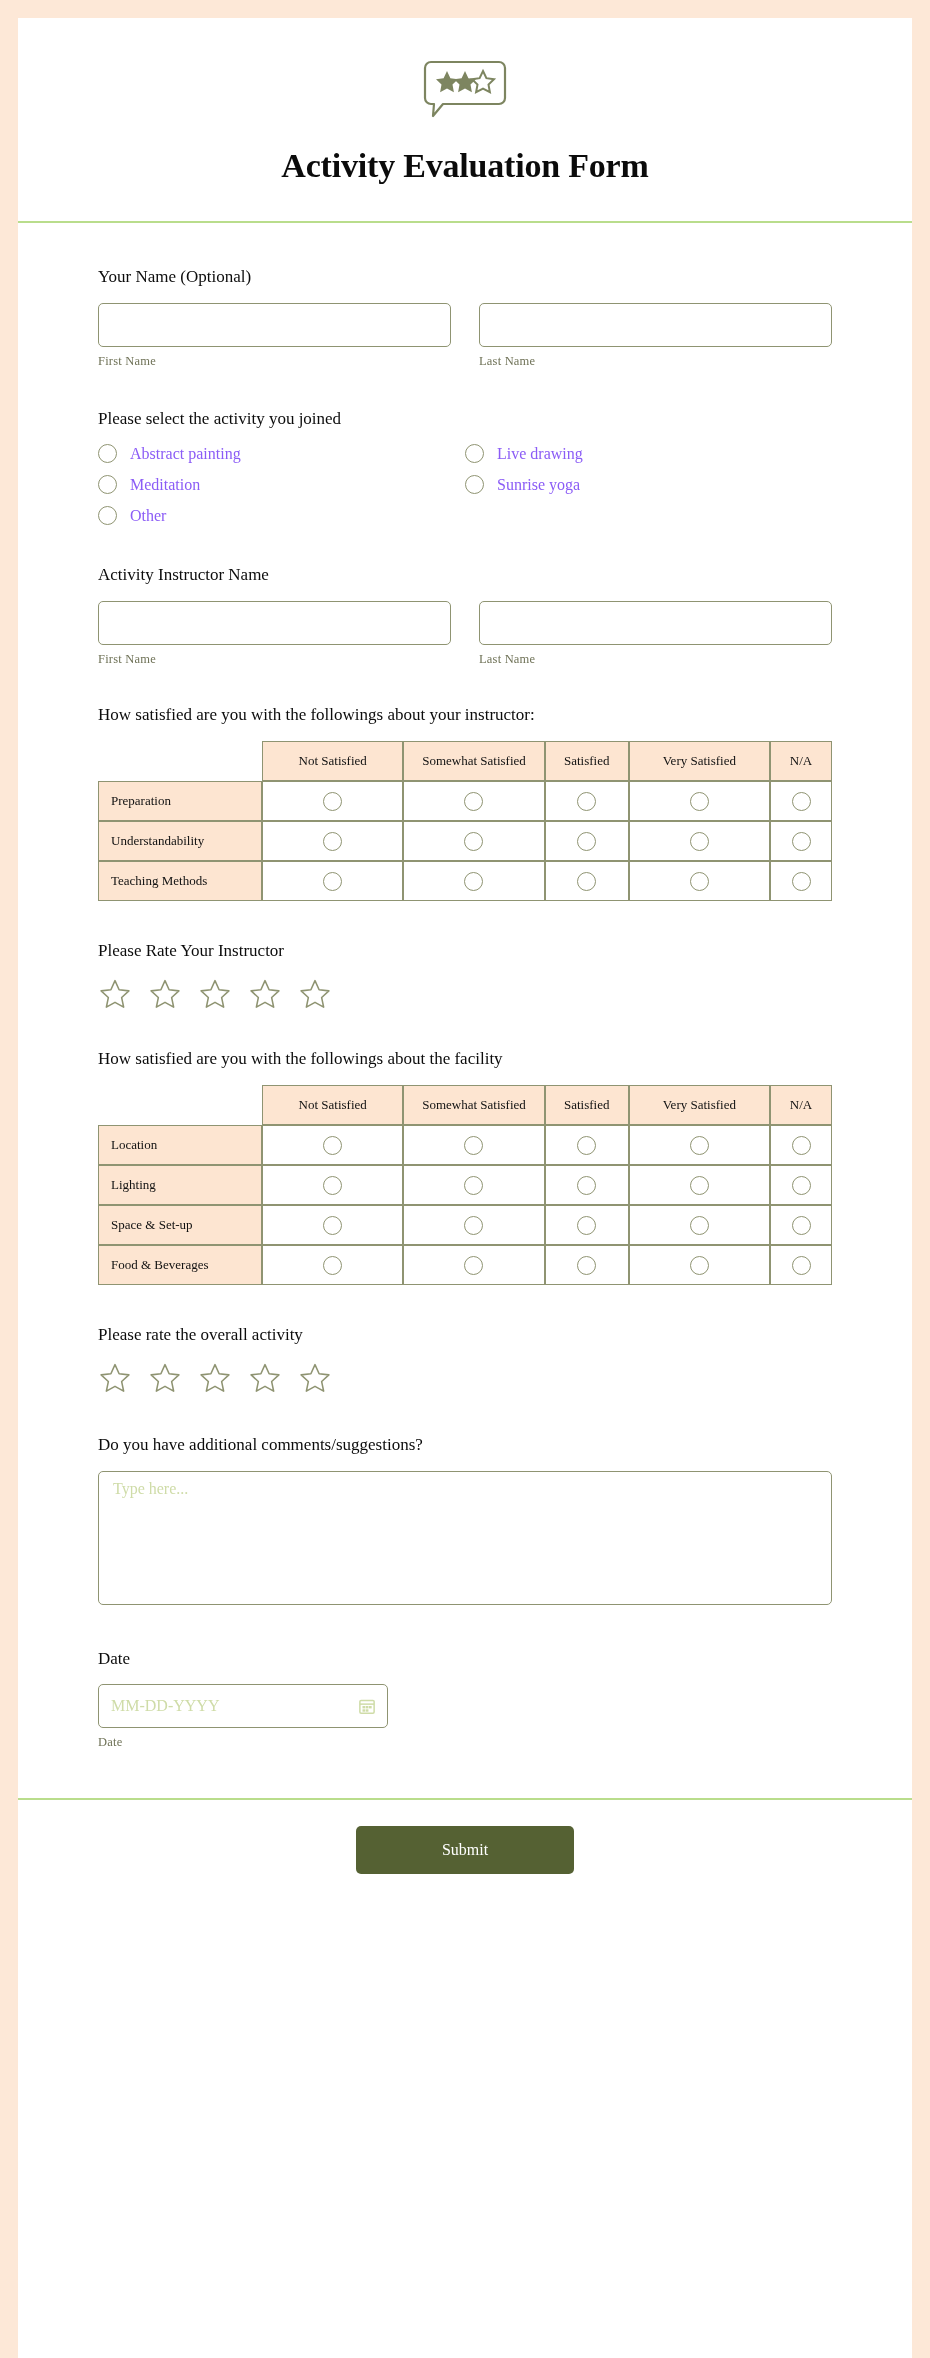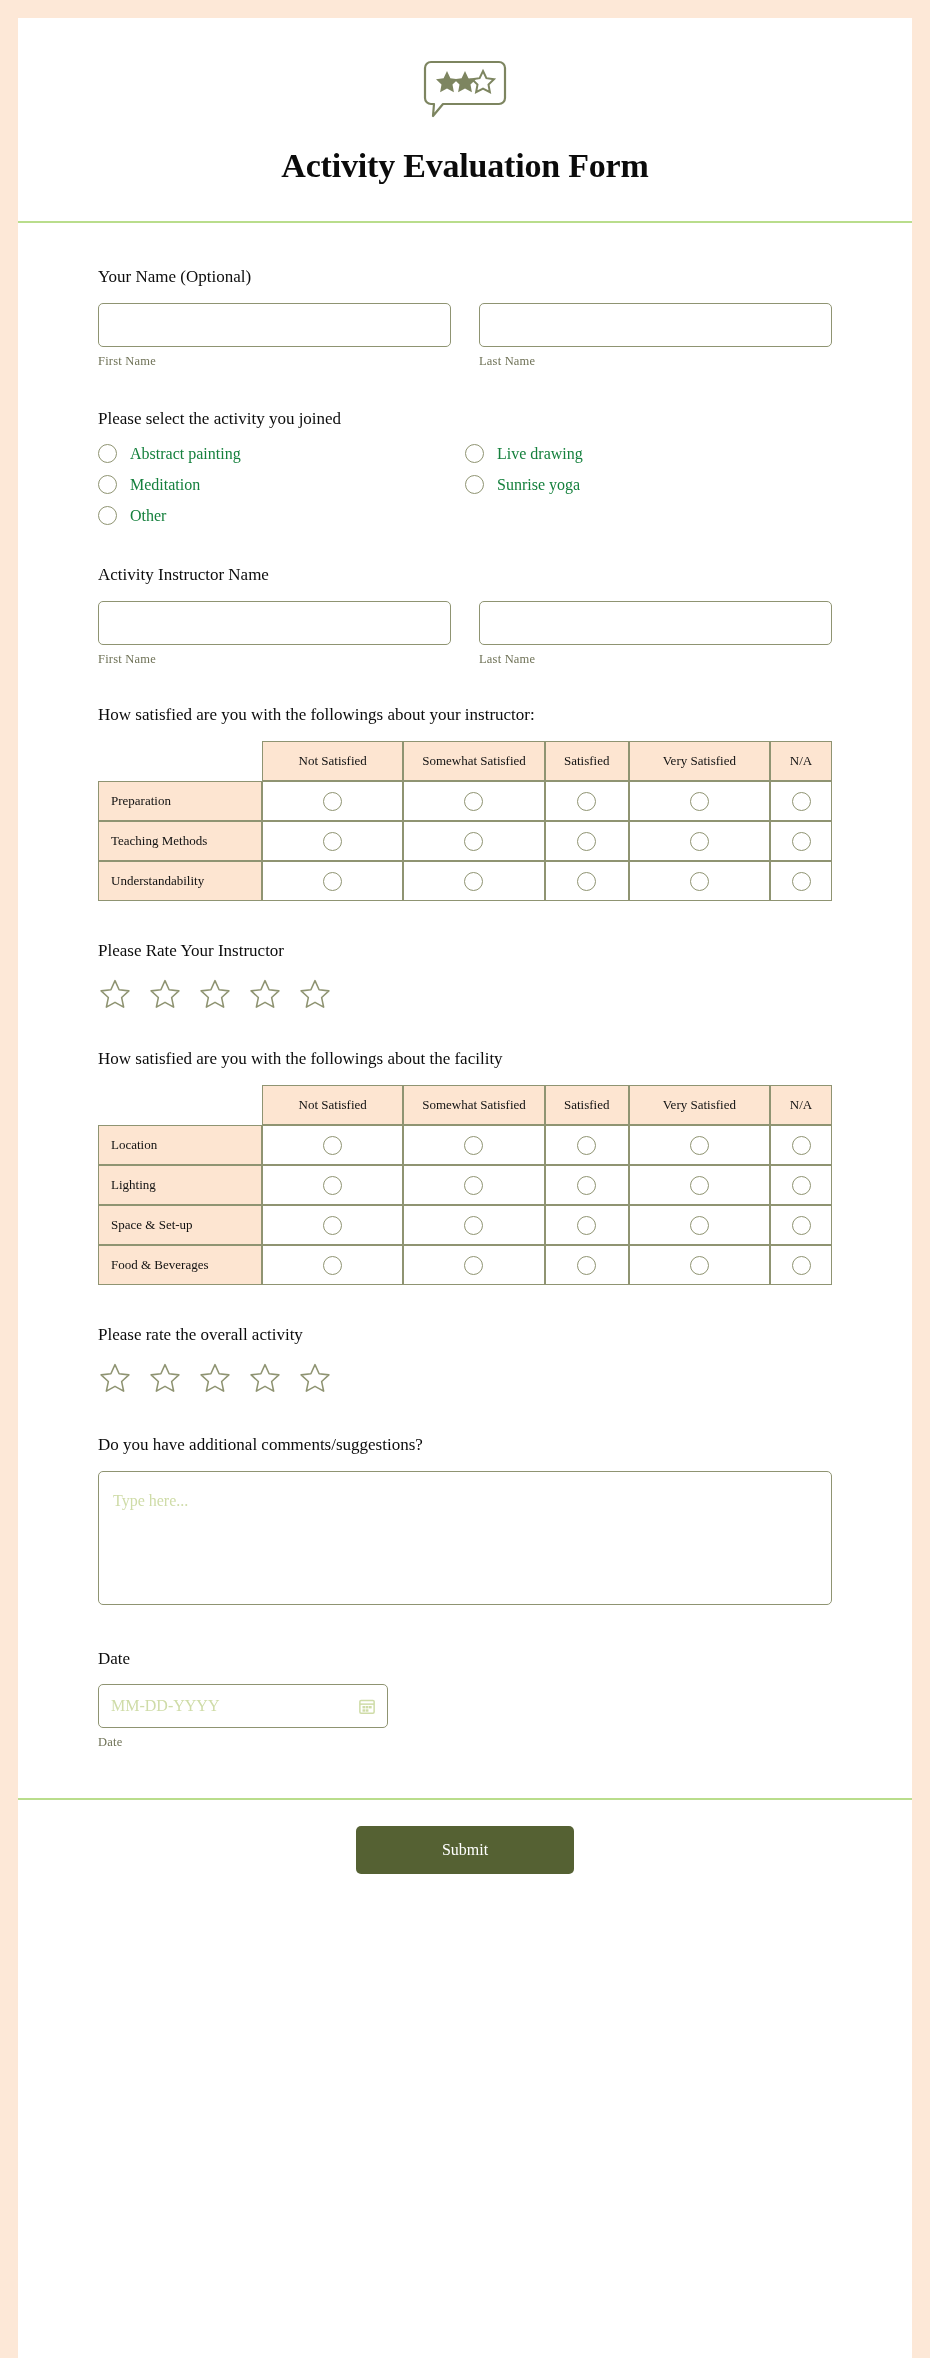--- a/index.html
+++ b/index.html
@@ -100,21 +100,21 @@
     cursor: pointer;
   }
   .radio-dot {
     width: 19px;
     height: 19px;
     border: 1.4px solid #8f9472;
     border-radius: 50%;
     background: #fff;
     flex: 0 0 auto;
   }
-  .radio-text { font-size: 16px; color: #15803d; }
+  .radio-text { font-size: 16px; color: #8b5cf6; }
 
   
   .matrix-label {
     font-size: 17px;
     color: #0c0c0c;
     margin-bottom: 16px;
   }
   table.matrix {
     border-collapse: separate;
     border-spacing: 0;
@@ -174,21 +174,21 @@
     margin-top: 4px;
   }
   .star { cursor: pointer; display: block; }
 
   
   .comment-area {
     width: 100%;
     height: 134px;
     border: 1px solid #8f9472;
     border-radius: 5px;
-    padding: 20px 14px;
+    padding: 8px 14px;
     font-size: 16px;
     font-family: "Liberation Serif", "DejaVu Serif", serif;
     color: #333;
     resize: none;
     outline: none;
   }
   .comment-area::placeholder { color: #cfdca8; }
 
   
   .date-wrap { position: relative; width: 290px; }
@@ -320,29 +320,29 @@
           <tbody>
             <tr>
               <th class="rowhead">Preparation</th>
               <td class="cell"><span class="cell-dot"></span></td>
               <td class="cell"><span class="cell-dot"></span></td>
               <td class="cell"><span class="cell-dot"></span></td>
               <td class="cell"><span class="cell-dot"></span></td>
               <td class="cell"><span class="cell-dot"></span></td>
             </tr>
             <tr>
+              <th class="rowhead">Understandability</th>
+              <td class="cell"><span class="cell-dot"></span></td>
+              <td class="cell"><span class="cell-dot"></span></td>
+              <td class="cell"><span class="cell-dot"></span></td>
+              <td class="cell"><span class="cell-dot"></span></td>
+              <td class="cell"><span class="cell-dot"></span></td>
+            </tr>
+            <tr>
               <th class="rowhead">Teaching Methods</th>
-              <td class="cell"><span class="cell-dot"></span></td>
-              <td class="cell"><span class="cell-dot"></span></td>
-              <td class="cell"><span class="cell-dot"></span></td>
-              <td class="cell"><span class="cell-dot"></span></td>
-              <td class="cell"><span class="cell-dot"></span></td>
-            </tr>
-            <tr>
-              <th class="rowhead">Understandability</th>
               <td class="cell"><span class="cell-dot"></span></td>
               <td class="cell"><span class="cell-dot"></span></td>
               <td class="cell"><span class="cell-dot"></span></td>
               <td class="cell"><span class="cell-dot"></span></td>
               <td class="cell"><span class="cell-dot"></span></td>
             </tr>
           </tbody>
         </table>
       </div>
 

